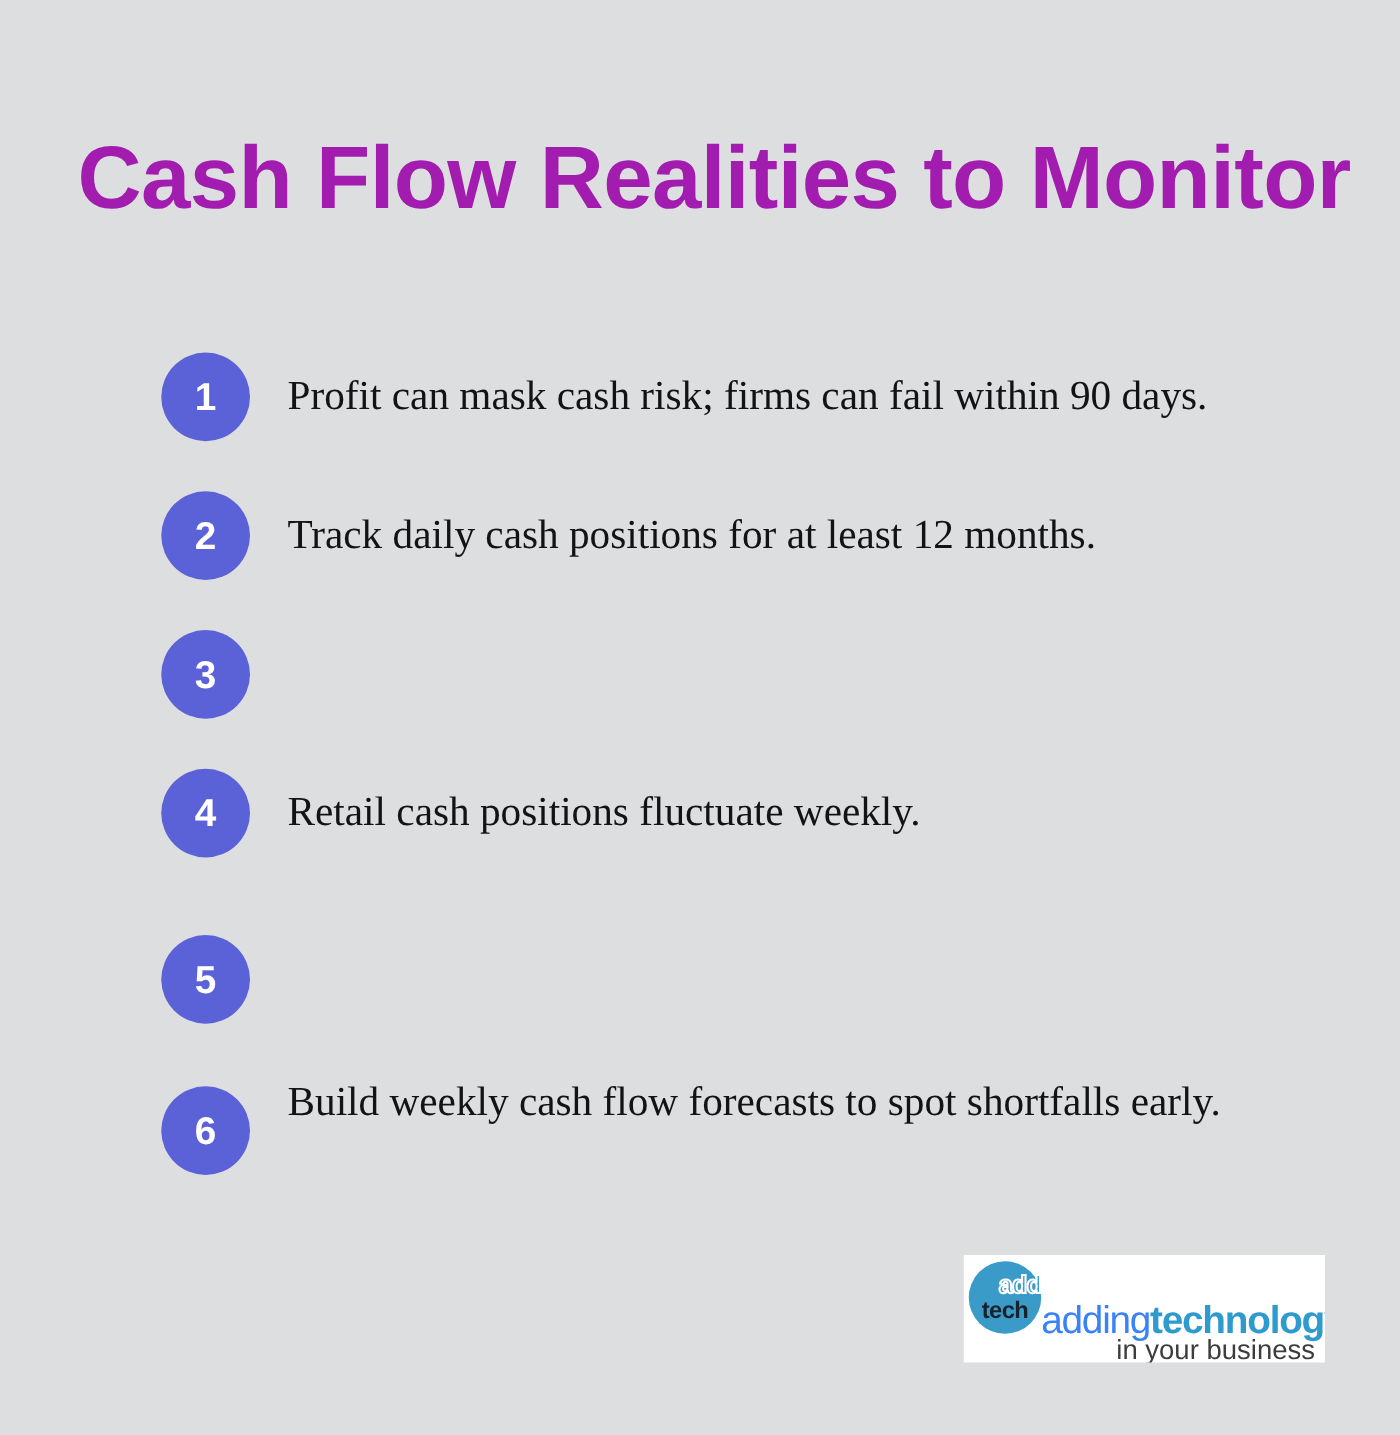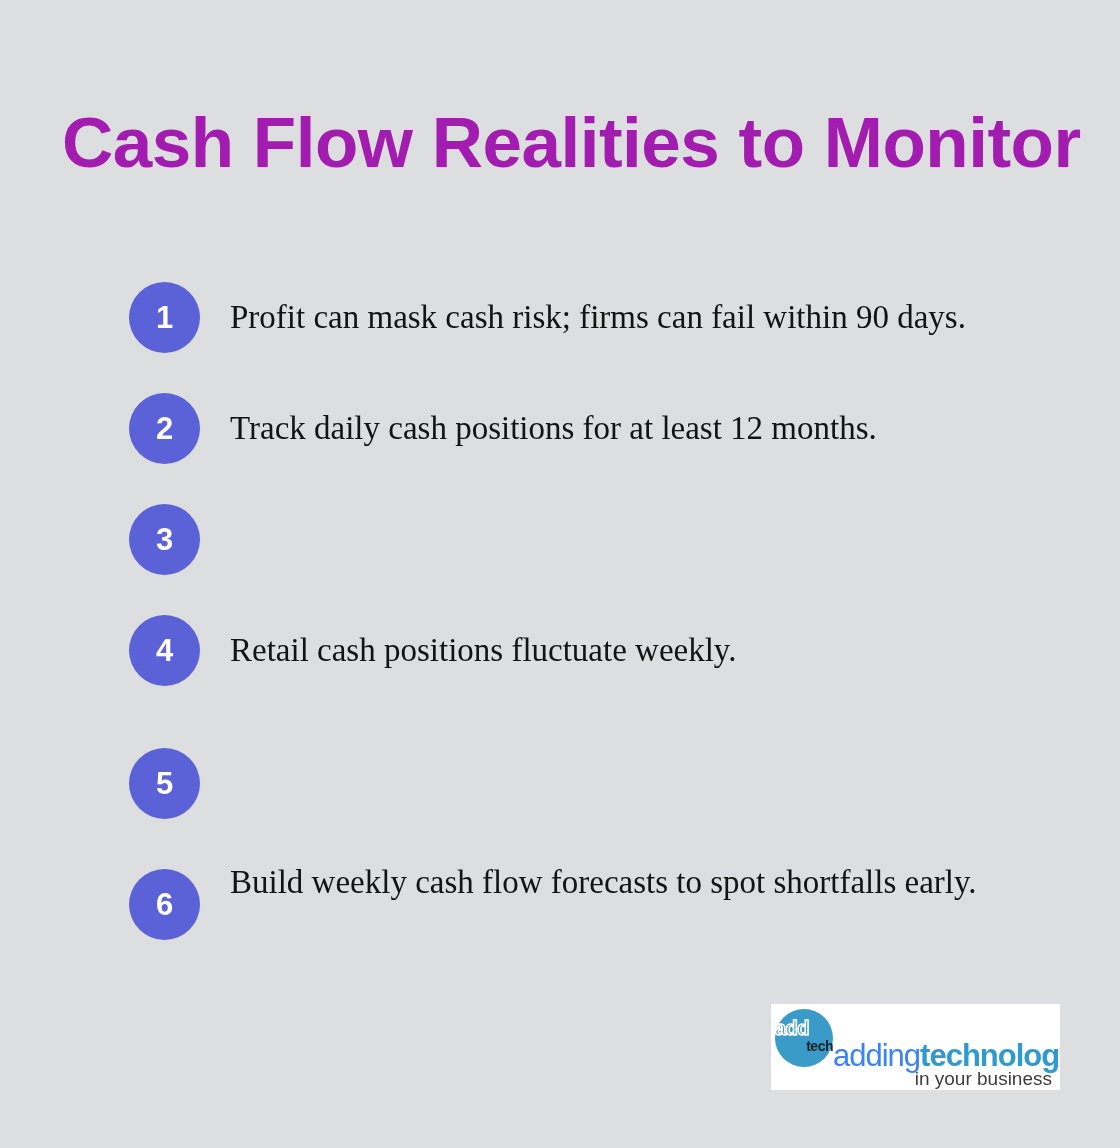--- a/index.html
+++ b/index.html
@@ -107,35 +107,35 @@
     width: 58px;
     height: 58px;
     border-radius: 50%;
     background: #3a9bc8;
   }
   .logo-mark .mark-add {
     position: absolute;
     left: 0;
     top: 9px;
     width: 100%;
-    text-align: left;
+    text-align: right;
     font-size: 20px;
     font-weight: bold;
     color: #3a9bc8;
     -webkit-text-stroke: 1.6px #ffffff;
     letter-spacing: -0.5px;
     line-height: 1;
   }
   .logo-mark .mark-tech {
     position: absolute;
     left: 0;
     top: 30px;
     width: 100%;
-    text-align: right;
-    font-size: 14px;
+    text-align: center;
+    font-size: 19px;
     font-weight: bold;
     color: #17222c;
     letter-spacing: -0.5px;
     line-height: 1;
   }
 
   .logo-wordmark {
     position: absolute;
     left: 62px;
     top: 36px;
@@ -151,21 +151,21 @@
   .logo-wordmark .w-technology {
     color: #2e9ace;
     font-weight: bold;
     letter-spacing: -1px;
   }
 
   .logo-tagline {
     position: absolute;
     right: 8px;
     top: 65px;
-    font-size: 19px;
+    font-size: 22px;
     color: #3d3d3d;
     line-height: 1;
     white-space: nowrap;
   }
 </style>
 </head>
 <body>
 
 <div class="canvas">
 

